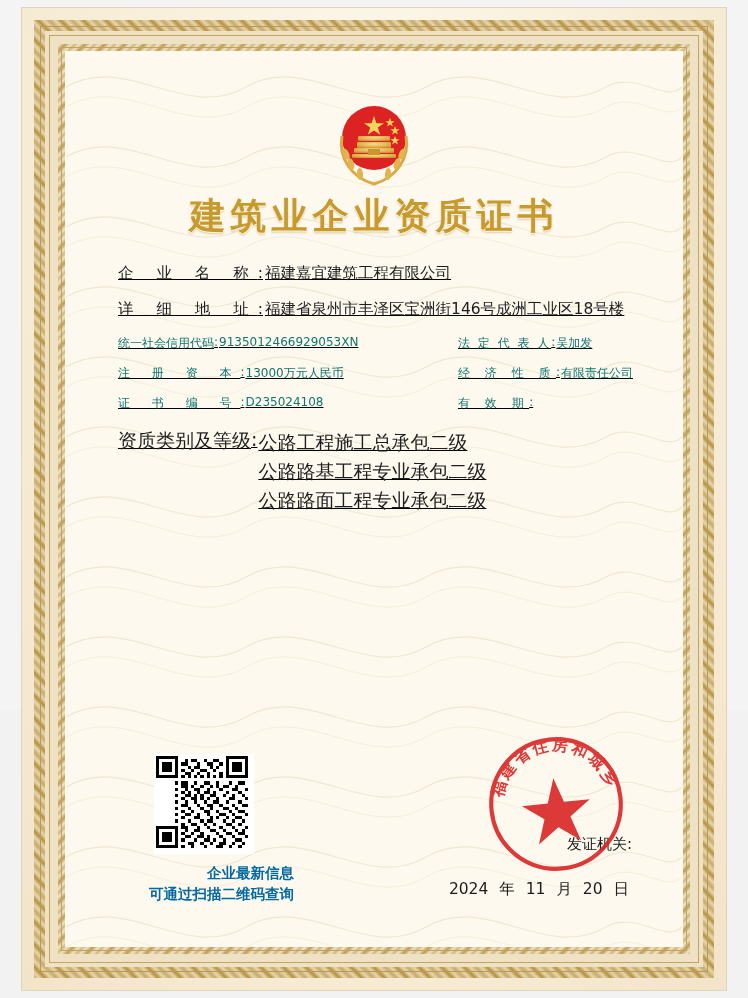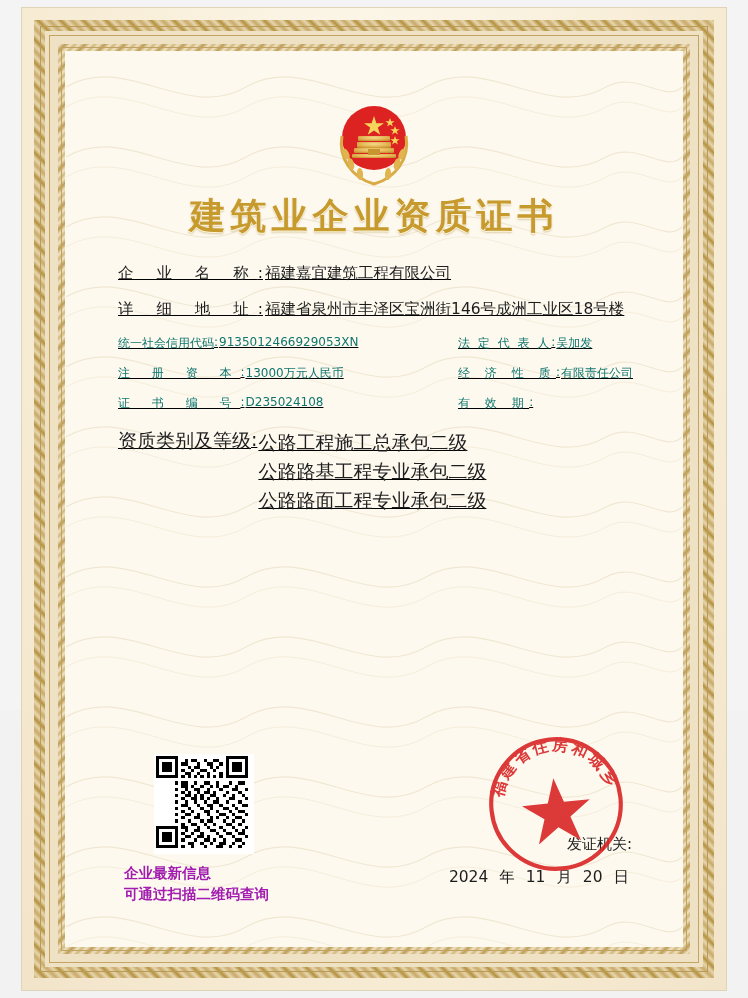--- a/index.html
+++ b/index.html
@@ -169,43 +169,43 @@
     width: 96px;
     height: 96px;
     background: #fff;
     padding: 2px;
   }
   .qr-note {
     position: absolute;
     left: 58px;
     bottom: 40px;
     width: 170px;
-    text-align: left;
+    text-align: right;
     font-family: "DejaVu Sans", "Liberation Sans", sans-serif;
     font-size: 14.5px;
     font-weight: bold;
-    color: #a21caf;
+    color: #0369a1;
     line-height: 1.5;
   }
 
   
   .issuer {
     position: absolute;
     right: 50px;
     bottom: 92px;
     font-family: "DejaVu Sans", "Liberation Sans", sans-serif;
     font-size: 15px;
     color: #1d1d1d;
     text-align: right;
     white-space: nowrap;
   }
   .issue-date {
     position: absolute;
     right: 50px;
-    bottom: 58px;
+    bottom: 46px;
     font-family: "DejaVu Sans", "Liberation Sans", sans-serif;
     font-size: 15.5px;
     color: #1d1d1d;
     white-space: nowrap;
   }
   .issue-date span { margin: 0 3px; }
 
   
   .seal {
     position: absolute;

